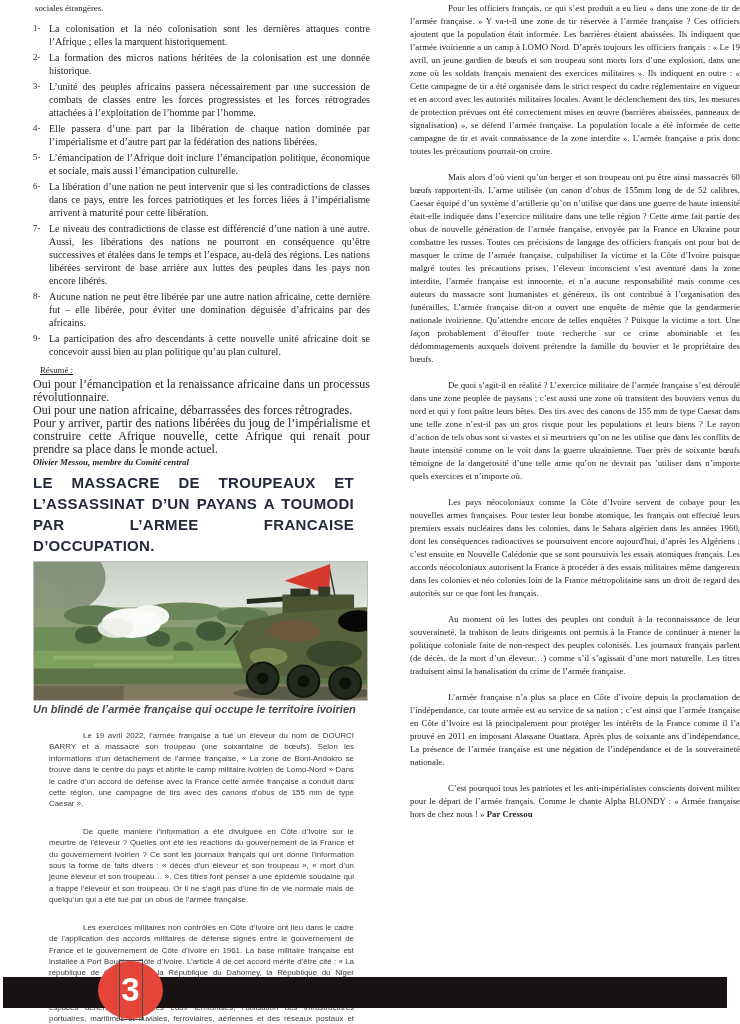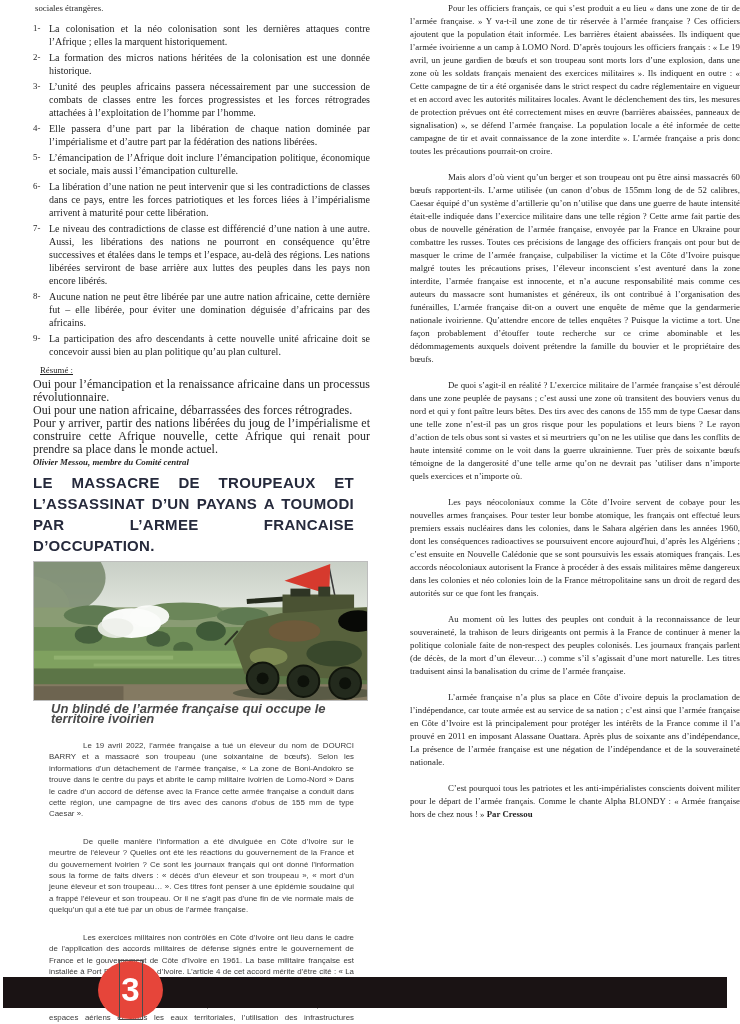--- a/index.html
+++ b/index.html
@@ -26,22 +26,22 @@
   .headline{
     font-family:"Liberation Sans", sans-serif;font-weight:800;
     font-size:15px;line-height:21px;letter-spacing:.3px;word-spacing:1.5px;
     color:#262a3c;text-align:justify;margin:2px 16px 5px 0;
   }
 
   
   .photo-wrap{width:335px;height:140px;border:1px solid #bdbdbd;box-sizing:border-box;overflow:hidden;}
   .photo-wrap svg{display:block;width:100%;height:100%;}
   .photo-caption{
-    font-family:"Liberation Sans", sans-serif;font-size:13px;line-height:10px;
-    font-weight:bold;font-style:italic;color:#4a4a4a;margin:3px 0 9px 18px;
+    font-family:"Liberation Sans", sans-serif;font-size:11px;line-height:10px;
+    font-weight:bold;font-style:italic;color:#4a4a4a;margin:3px 0 9px 0;
   }
 
   
   .sans-par{
     font-family:"Liberation Sans", sans-serif;font-size:7.9px;line-height:11.4px;
     color:#3c3c3c;text-align:justify;text-indent:34px;margin:16px;
   }
 
   
   .right-par{font-size:8.8px;line-height:13px;text-align:justify;text-indent:38px;margin:0 0 13px 0;}

